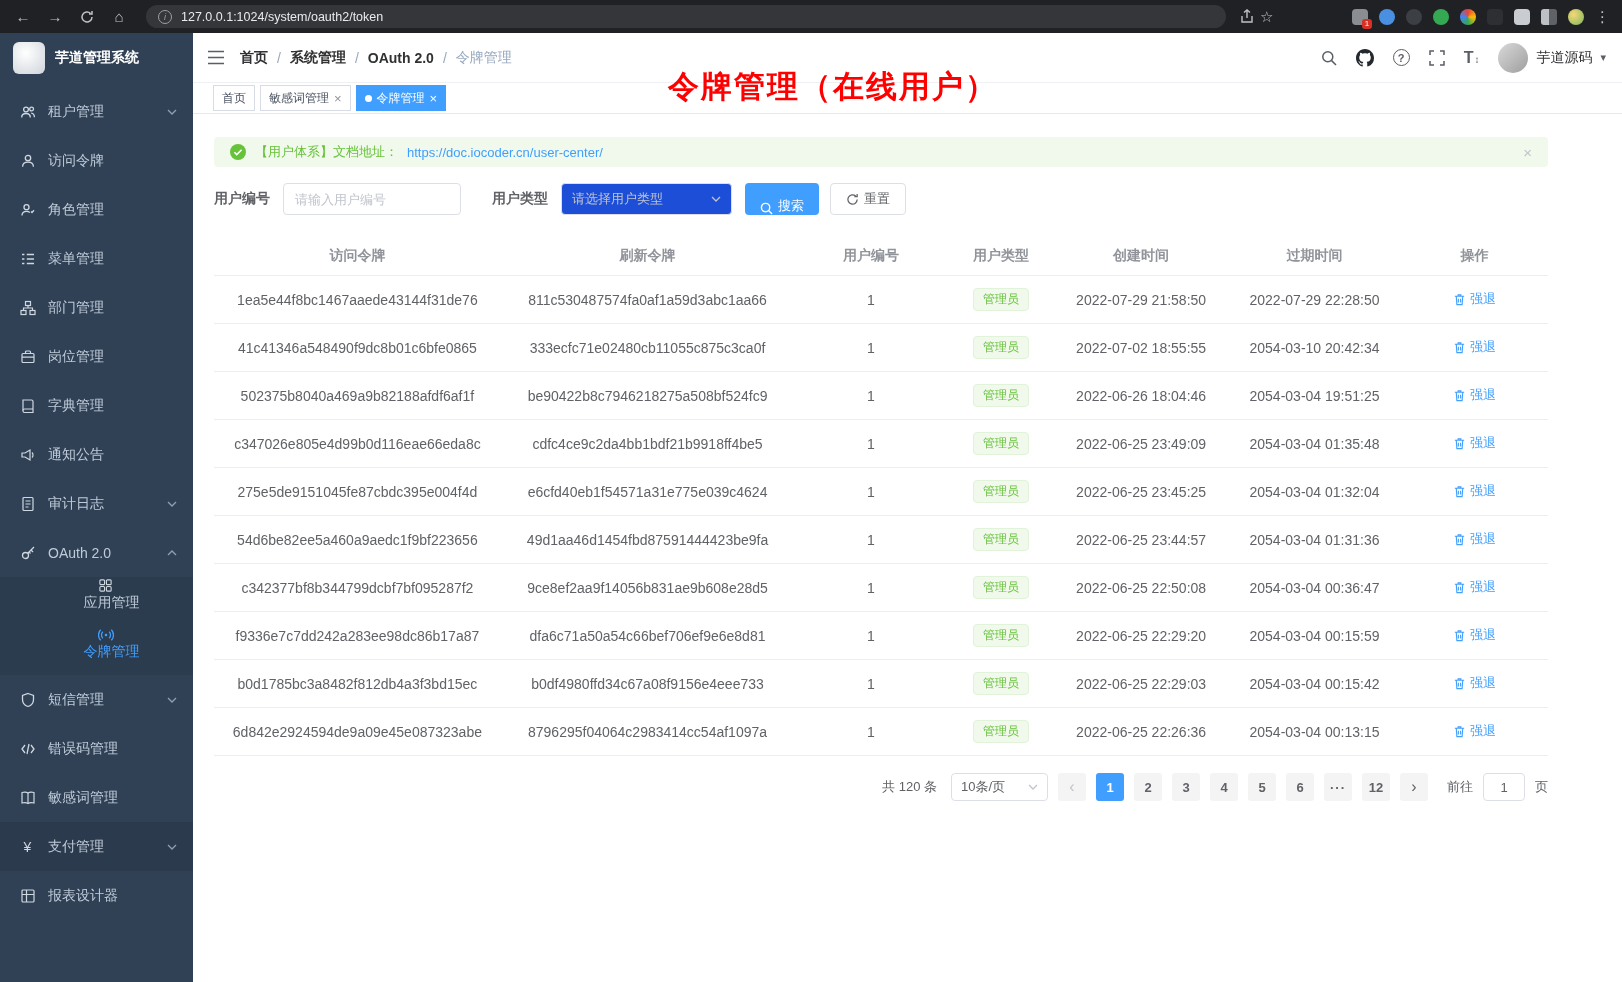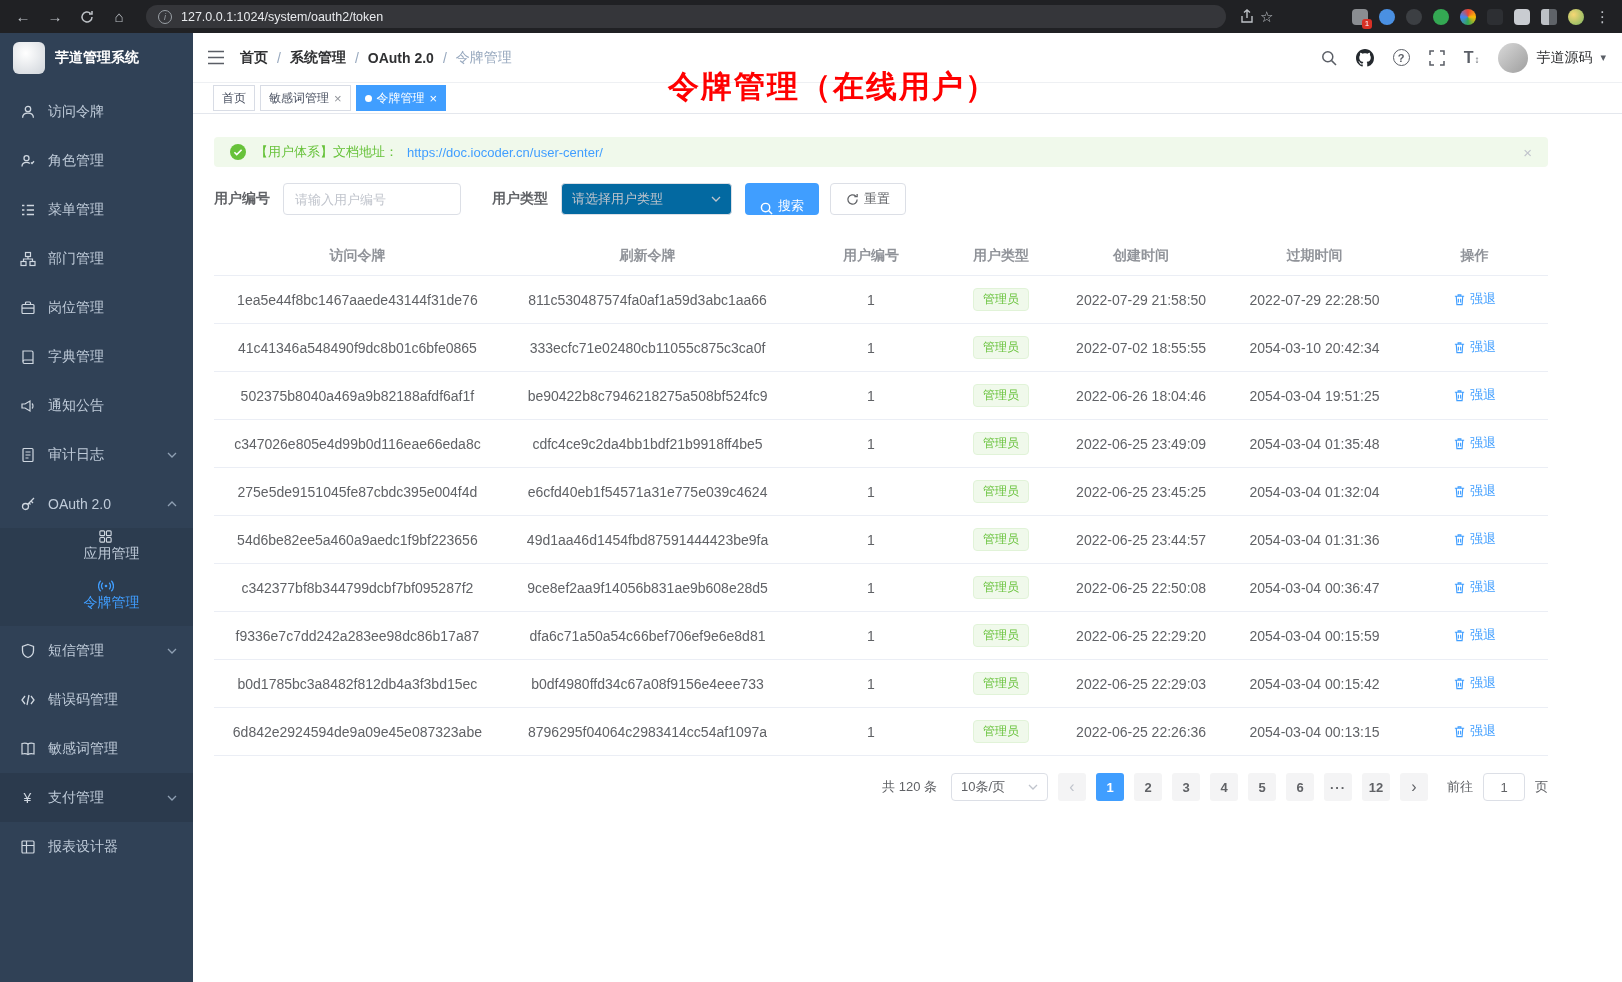--- a/index.html
+++ b/index.html
@@ -77,21 +77,21 @@
   .alert { height: 30px; background: #f0f9eb; border-radius: 4px; display: flex; align-items: center; padding: 0 16px; gap: 9px; }
   .alert-ico { display: inline-flex; flex: 0 0 auto; }
   .alert-text { color: #67c23a; font-size: 13px; }
   .alert-link { color: #409eff; font-size: 13px; text-decoration: none; cursor: pointer; }
   .alert-close { margin-left: auto; color: #c0c4cc; font-size: 15px; cursor: pointer; }
 
   .filter { margin-top: 16px; display: flex; align-items: center; }
   .f-label { font-size: 14px; font-weight: 700; color: #606266; margin-right: 13px; }
   .f-input { width: 178px; height: 32px; border: 1px solid #dcdfe6; border-radius: 4px; padding: 0 11px; font-size: 13px; color: #606266; outline: none; margin-right: 31px; font-family: inherit; }
   .f-input::placeholder { color: #c0c4cc; }
-  .f-select { width: 171px; height: 32px; border: 1px solid #dcdfe6; border-radius: 4px; padding: 9px 10px; display: flex; align-items: center; justify-content: space-between; font-size: 13px; margin-right: 13px; cursor: pointer; background: #0369a1; }
+  .f-select { width: 171px; height: 32px; border: 1px solid #dcdfe6; border-radius: 4px; padding: 9px 10px; display: flex; align-items: center; justify-content: space-between; font-size: 13px; margin-right: 13px; cursor: pointer; background: #1d4ed8; }
   .sel-ph { color: #c0c4cc; }
   .btn { height: 32px; border-radius: 4px; font-size: 13px; display: inline-flex; align-items: center; gap: 5px; padding: 0 15px; cursor: pointer; border: none; font-family: inherit; }
   .btn-primary { background: #409eff; color: #fff; margin-right: 11px; align-items: flex-end; }
   .btn-plain { background: #fff; border: 1px solid #dcdfe6; color: #606266; }
 
   .table { margin-top: 21px; font-size: 14px; }
   .thead, .trow { display: grid; grid-template-columns: 21.5% 22% 11.5% 8% 13% 13% 11%; align-items: center; border-bottom: 1px solid #ebeef5; }
   .thead { height: 40px; color: #909399; font-weight: 700; }
   .trow { height: 48px; color: #606266; }
   .tcell { text-align: center; overflow: hidden; text-overflow: ellipsis; white-space: nowrap; padding: 0 4px; }
@@ -156,20 +156,38 @@
 
   <div class="app">
 
     <aside class="sidebar">
       <div class="logo">
         <span class="logo-img"></span>
         <span class="logo-title">芋道管理系统</span>
       </div>
       <nav class="menu">
 
+        <div class="menu-item">
+          <span class="mi-ico">
+              <svg width="16" height="16" viewBox="0 0 16 16">
+                <g fill="none" stroke="currentColor" stroke-width="1.3">
+                  <circle cx="6" cy="5.5" r="2.4"></circle>
+                  <path d="M1.7 13.5c0-2.4 1.9-4 4.3-4s4.3 1.6 4.3 4"></path>
+                  <circle cx="11.6" cy="5" r="1.9"></circle>
+                  <path d="M11.2 9.1c1.9.2 3.2 1.7 3.2 4.1"></path>
+                </g>
+              </svg>
+            </span>
+          <span class="mi-label">租户管理</span>
+          <span class="mi-caret">
+              <svg width="10" height="6" viewBox="0 0 10 6">
+                <path d="M1 1l4 4 4-4" fill="none" stroke="currentColor" stroke-width="1.3"></path>
+              </svg>
+            </span>
+        </div>
 
         <div class="menu-item">
           <span class="mi-ico">
               <svg width="16" height="16" viewBox="0 0 16 16">
                 <g fill="none" stroke="currentColor" stroke-width="1.3">
                   <circle cx="8" cy="5" r="2.7"></circle>
                   <path d="M2.6 13.8c0-3 2.4-4.7 5.4-4.7s5.4 1.7 5.4 4.7"></path>
                 </g>
               </svg>
             </span>

